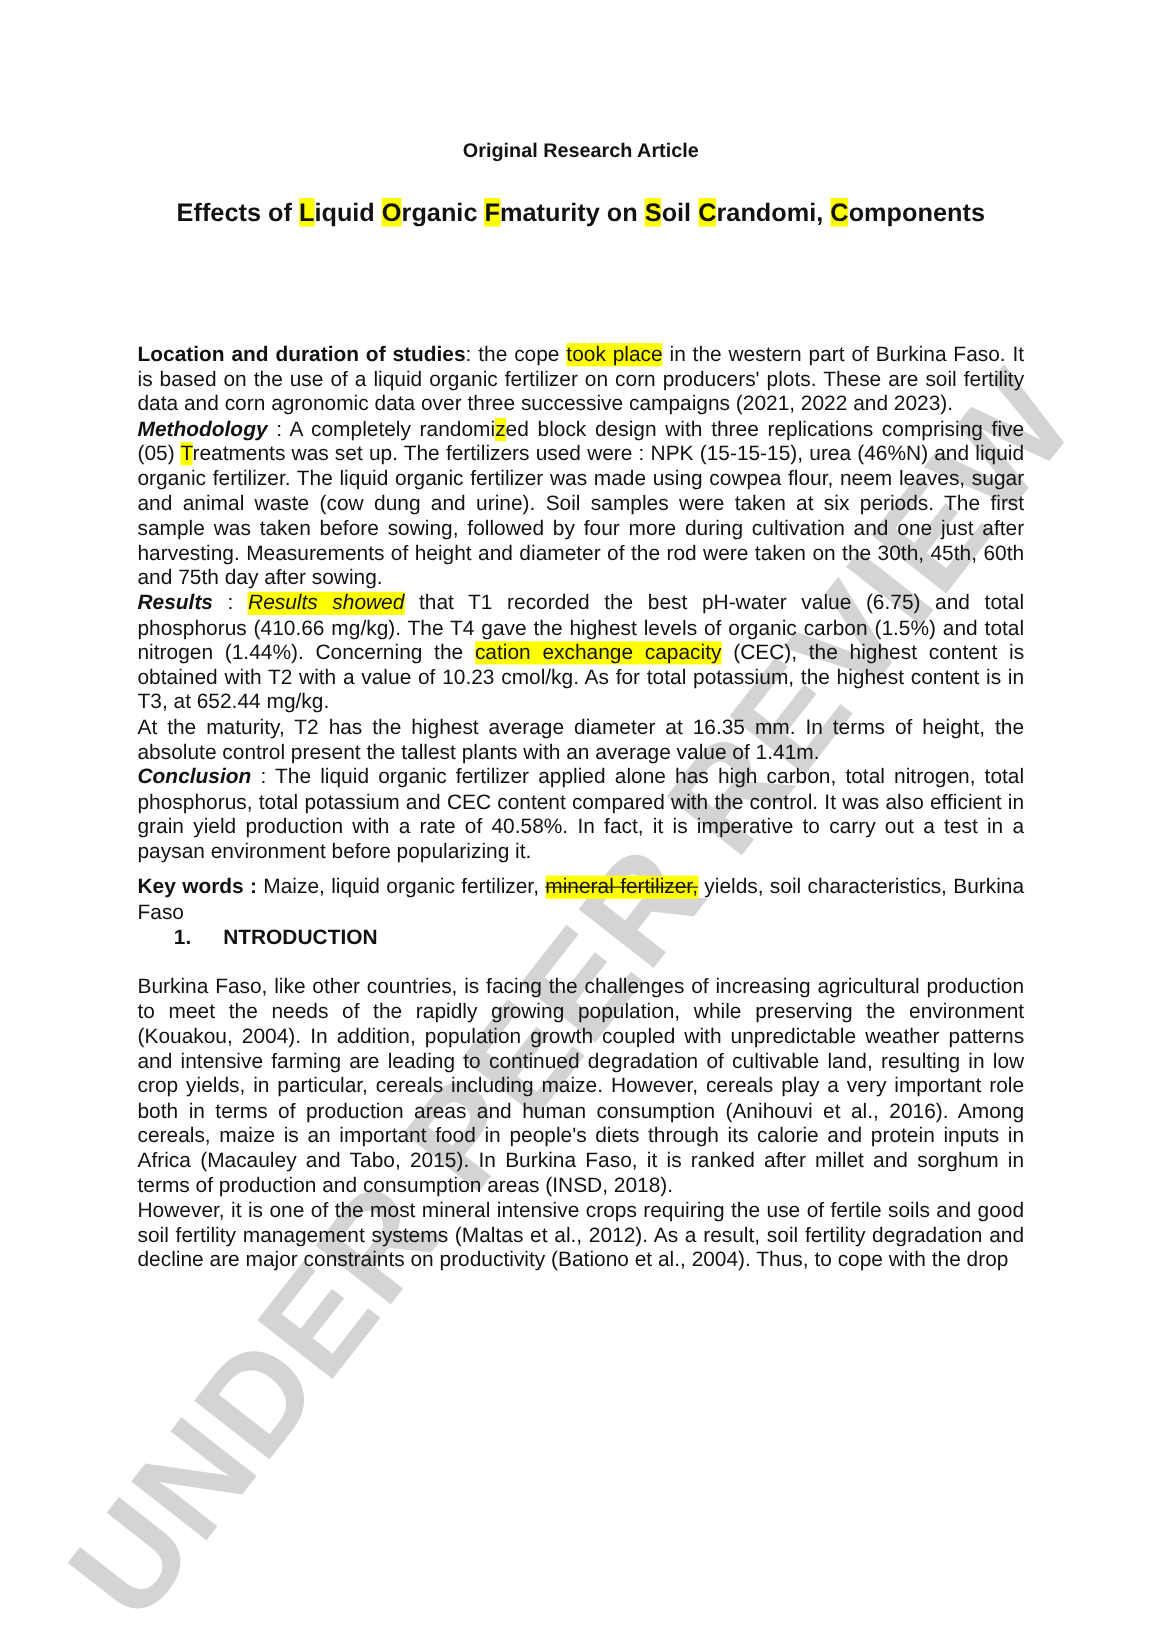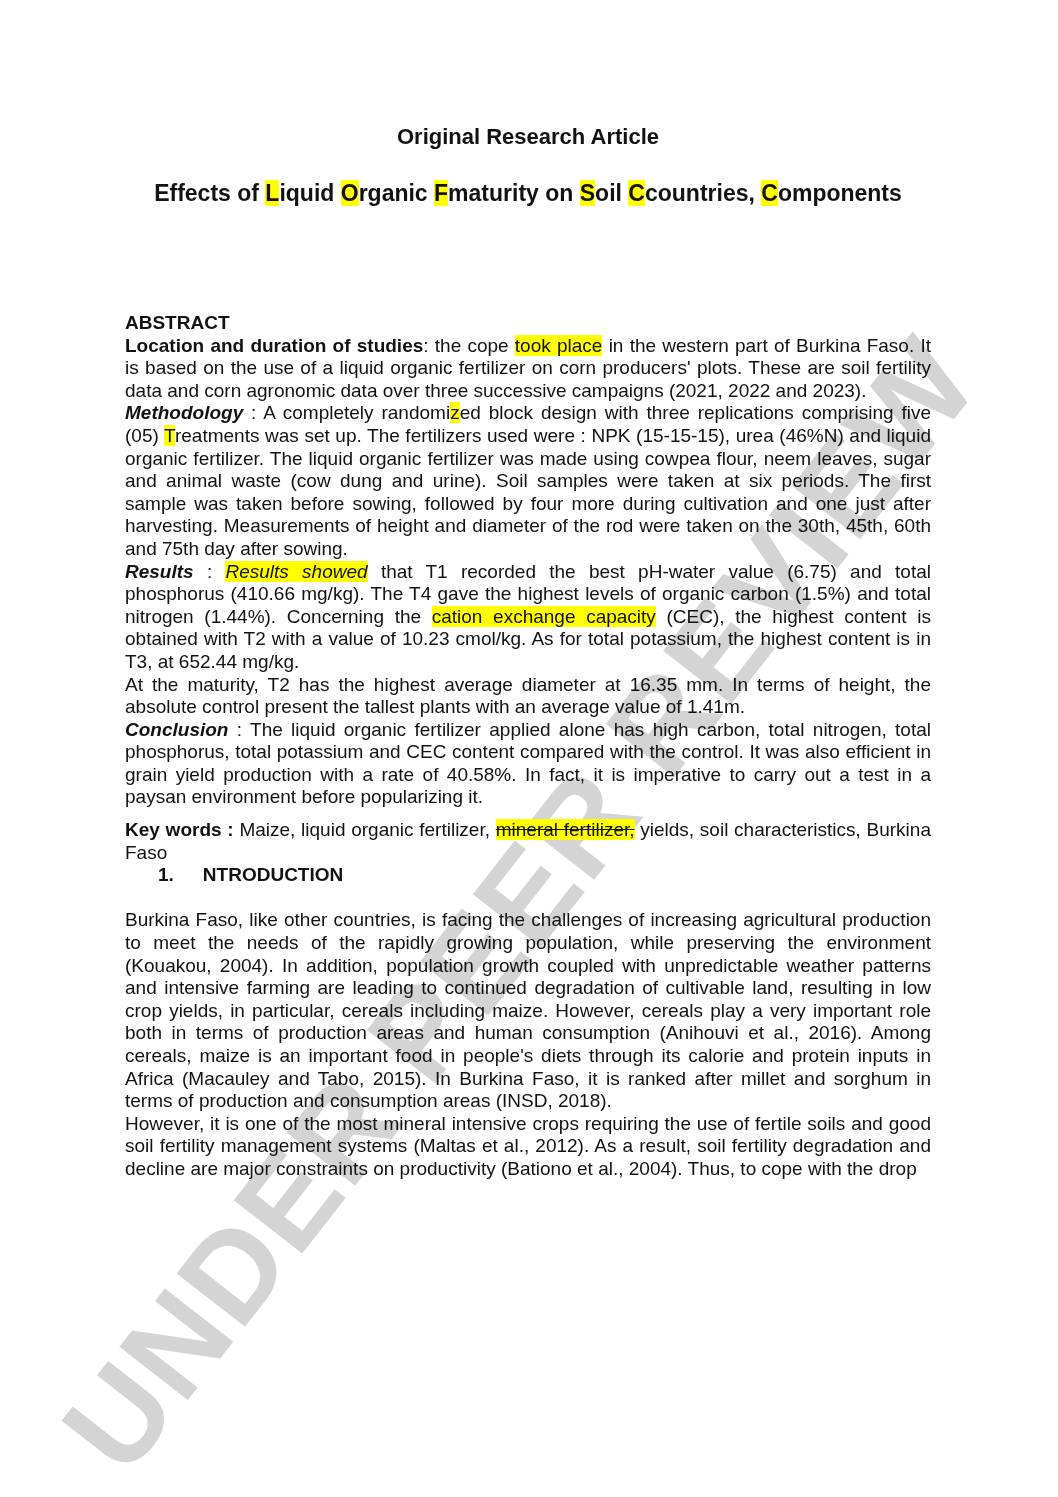--- a/index.html
+++ b/index.html
@@ -31,21 +31,21 @@
     opacity:.85;
     transform:rotate(-52deg);
     white-space:nowrap;
     z-index:0;
     user-select:none;
   }
   .kicker{
     position:absolute;
     left:125px;top:122px;width:806px;
     text-align:center;
-    font-size:22px;font-weight:bold;
+    font-size:18px;font-weight:bold;
     line-height:30px;
     z-index:1;
   }
   .title{
     position:absolute;
     left:125px;top:177px;width:806px;
     text-align:center;
     font-size:23px;font-weight:bold;
     line-height:32px;
     z-index:1;
@@ -76,27 +76,26 @@
 </head>
 <body>
 
 <div class="page">
 
   <div class="watermark">UNDER PEER REVIEW</div>
 
   <div class="kicker">Original Research Article</div>
 
   <div class="title">
-    <div class="title-line"><span>Effects of </span><span class="hl">L</span><span>iquid </span><span class="hl">O</span><span>rganic </span><span class="hl">F</span><span>maturity on </span><span class="hl">S</span><span>oil </span><span class="hl">C</span><span>countries, </span><span class="hl">C</span><span>omponents</span></div>
+    <div class="title-line"><span>Effects of </span><span class="hl">L</span><span>iquid </span><span class="hl">O</span><span>rganic </span><span class="hl">F</span><span>maturity on </span><span class="hl">S</span><span>oil </span><span class="hl">C</span><span>randomi, </span><span class="hl">C</span><span>omponents</span></div>
   </div>
 
   <div class="body-col">
 
     <div>
-        <p class="para"><span class="b">ABSTRACT</span></p>
         <p class="para"><span class="b">Location and duration of studies</span><span>: the cope </span><span class="hl">took place</span><span> in the western part of Burkina Faso. It is based on the use of a liquid organic fertilizer on corn producers' plots. These are soil fertility data and corn agronomic data over three successive campaigns (2021, 2022 and 2023).</span></p>
         <p class="para"><span class="b i">Methodology </span><span>: A completely randomi</span><span class="hl">z</span><span>ed block design with three replications comprising five (05) </span><span class="hl">T</span><span>reatments was set up. The fertilizers used were : NPK (15-15-15), urea (46%N) and liquid organic fertilizer. The liquid organic fertilizer was made using cowpea flour, neem leaves, sugar and animal waste (cow dung and urine). Soil samples were taken at six periods. The first sample was taken before sowing, followed by four more during cultivation and one just after harvesting. Measurements of height and diameter of the rod were taken on the 30th, 45th, 60th and 75th day after sowing.</span></p>
         <p class="para"><span class="b i">Results</span><span> : </span><span class="i hl">Results showed</span><span> that T1 recorded the best pH-water value (6.75) and total phosphorus (410.66 mg/kg). The T4 gave the highest levels of organic carbon (1.5%) and total nitrogen (1.44%). Concerning the </span><span class="hl">cation exchange capacity</span><span> (CEC), the highest content is obtained with T2 with a value of 10.23 cmol/kg. As for total potassium, the highest content is in T3, at 652.44 mg/kg.</span></p>
         <p class="para"><span>At the maturity, T2 has the highest average diameter at 16.35 mm. In terms of height, the absolute control present the tallest plants with an average value of 1.41m.</span></p>
         <p class="para"><span class="b i">Conclusion</span><span> : The liquid organic fertilizer applied alone has high carbon, total nitrogen, total phosphorus, total potassium and CEC content compared with the control. It was also efficient in grain yield production with a rate of 40.58%. In fact, it is imperative to carry out a test in a paysan environment before popularizing it.</span></p>
       </div>
 
     <p class="para keywords"><span class="b">Key words : </span><span>Maize, liquid organic fertilizer, </span><span class="hl st">mineral fertilizer,</span><span> yields, soil characteristics, Burkina Faso</span></p>
 
     <div class="section-heading">

